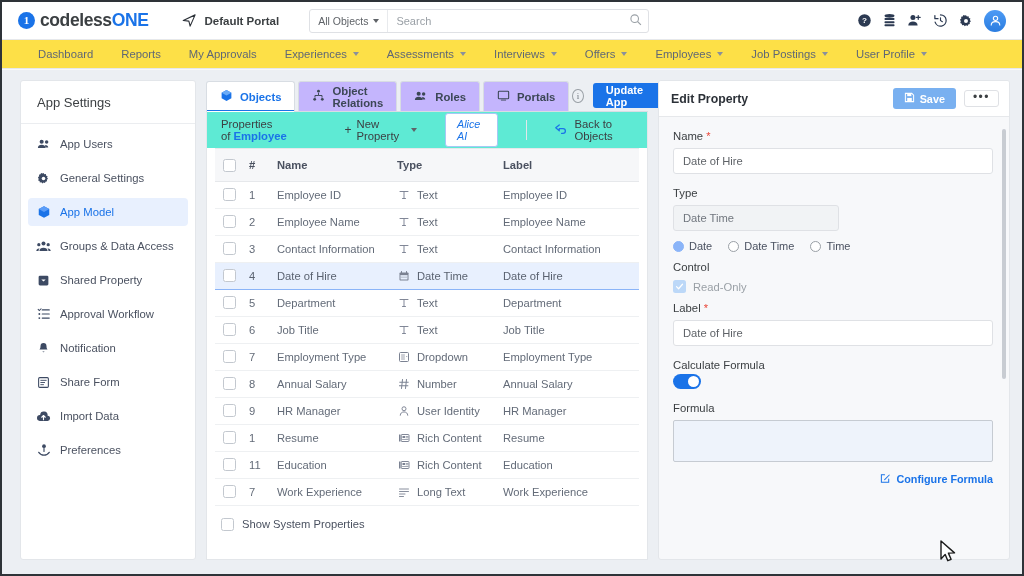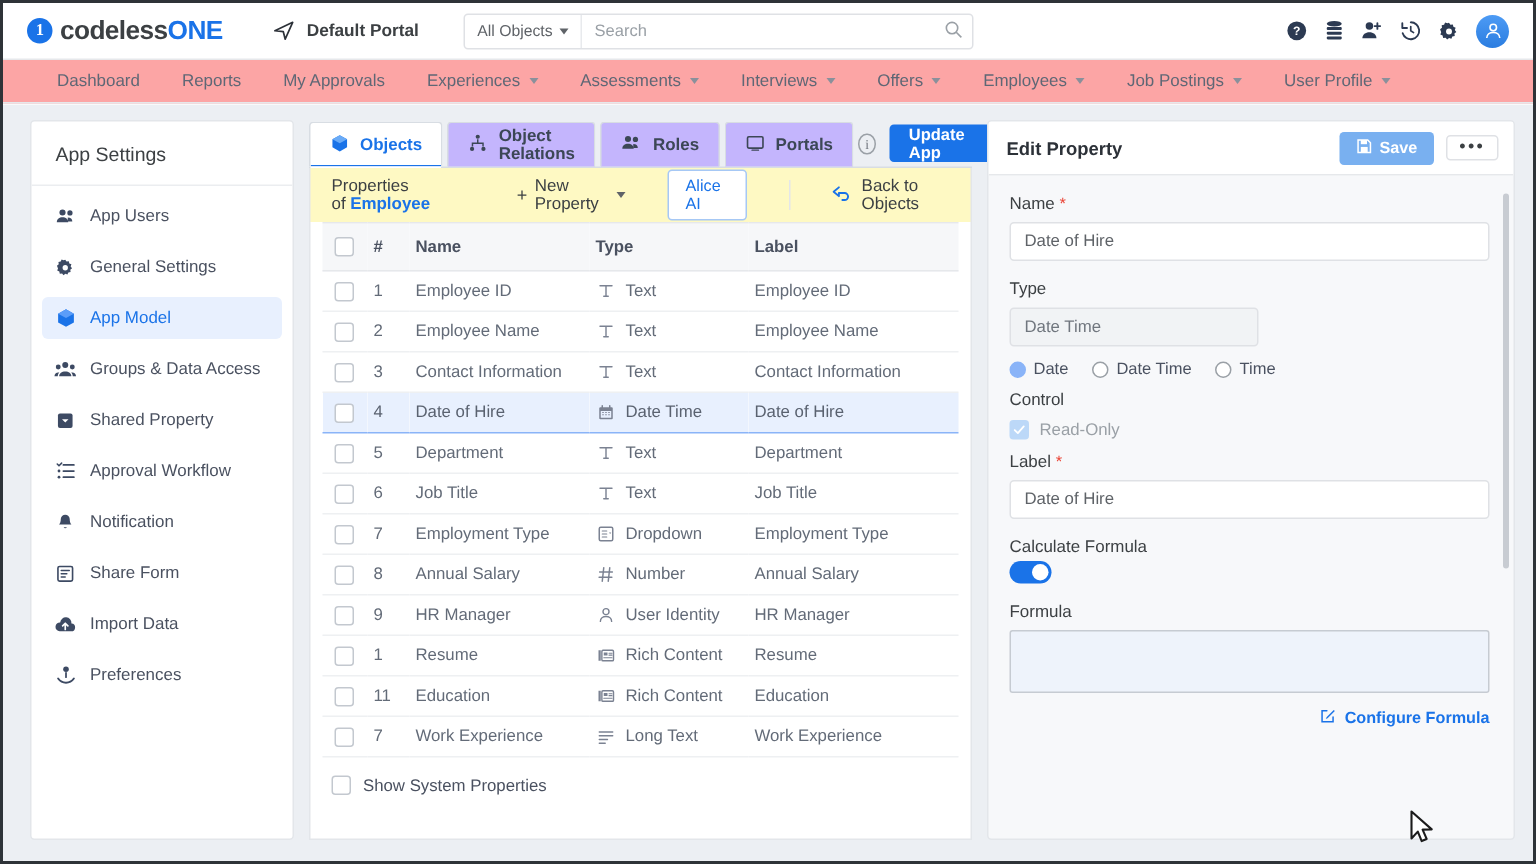--- a/index.html
+++ b/index.html
@@ -88,21 +88,21 @@
   .avatar {
     width: 22px; height: 22px; border-radius: 50%;
     background: linear-gradient(180deg,#4d9bf5,#2b7de0);
     display: flex; align-items: center; justify-content: center;
     cursor: pointer;
   }
 
   
   .menubar {
     height: 29px;
-    background: #fca5a5;
+    background: #fde047;
     display: flex; align-items: center;
     padding-left: 22px;
     border-bottom: 1px solid #e6e8eb;
     box-shadow: 0 1px 2px rgba(0,0,0,0.04);
   }
   .menuitem {
     display: flex; align-items: center; gap: 6px;
     font-size: 11.3px; color: #5f6775;
     padding: 0 14px; height: 100%;
     cursor: pointer; white-space: nowrap;
@@ -203,40 +203,40 @@
     overflow: hidden;
   }
   .update-btn .ub-label { padding: 0 11px 0 13px; }
   .update-btn .ub-split {
     padding: 0 8px 0 4px; display: flex; align-items: center; height: 100%;
   }
   .update-btn .caret { border-top-color: #fff; }
 
   
   .prop-toolbar {
-    background: #fef9c3;
+    background: #5eead4;
     height: 36px;
     display: flex; align-items: center;
     padding: 0 14px;
     gap: 28px;
     border-left: 1px solid #e3e6ea;
     border-right: 1px solid #e3e6ea;
     font-size: 11.3px;
   }
   .prop-of { color: #3c4043; }
   .prop-of b { color: #1a73e8; font-weight: 600; margin-left: 3px; }
   .tb-btn {
     display: flex; align-items: center; gap: 5px;
     color: #3c4043; cursor: pointer; font-size: 11.3px;
   }
   .tb-plus { color: #3c4043; font-size: 12px; }
   .alice-btn {
     border: 1px solid #a6c8f5; border-radius: 3px;
     color: #1a73e8; font-size: 10.8px;
-    padding: 4px 11px; cursor: pointer; background: #fff;
+    padding: 4px 11px; cursor: pointer; background: #fff; font-style: italic;
   }
   .tb-divider { width: 1px; height: 20px; background: #e3e6ea; }
   .back-btn {
     display: flex; align-items: center; gap: 6px;
     font-size: 11.3px; color: #3c4043; cursor: pointer; font-weight: 400;
   }
 
   
   .table-area {
     flex: 1;

